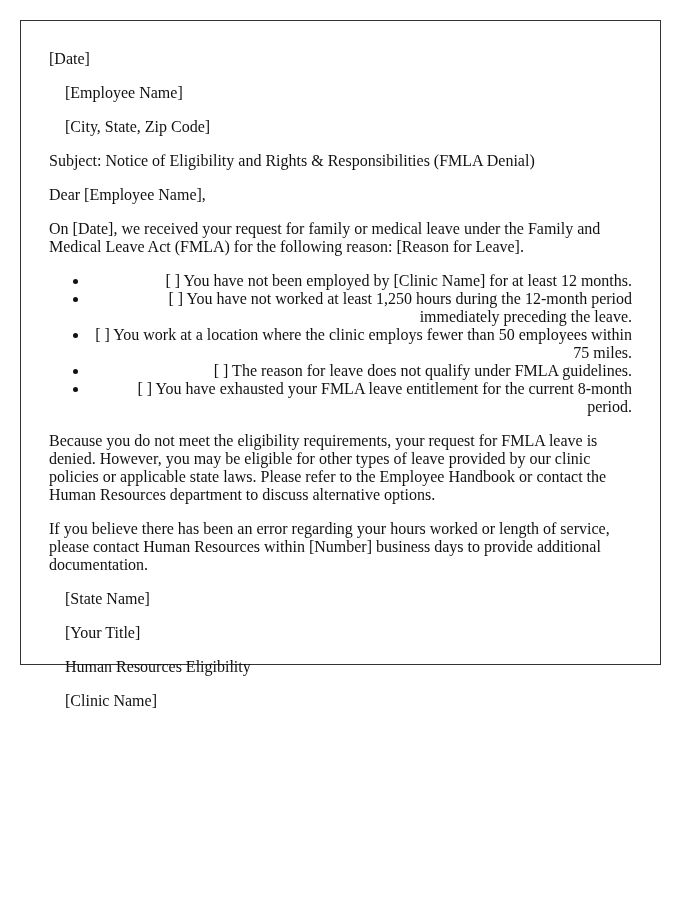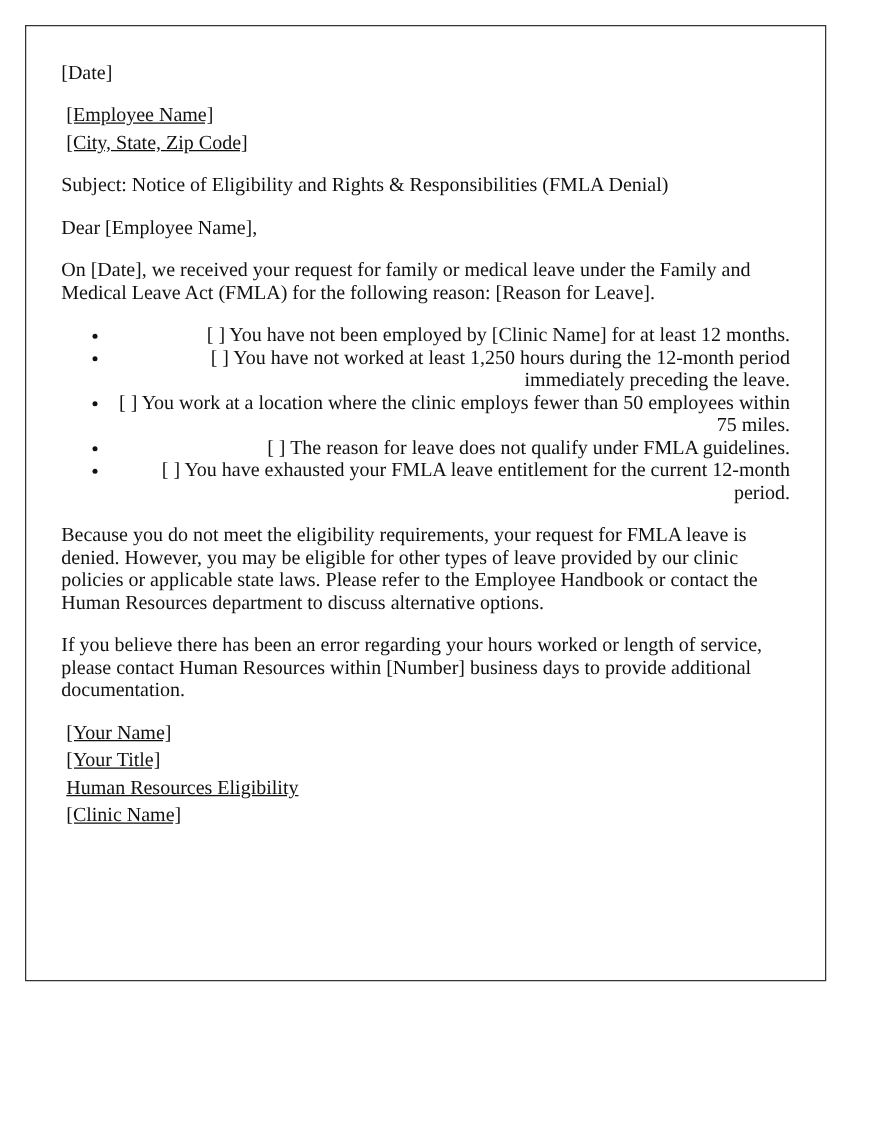--- a/index.html
+++ b/index.html
@@ -1,31 +1,31 @@
 <!DOCTYPE html>
 <html><head>
 <meta charset="utf-8">
 <style>
   html, body { margin: 0; padding: 0; background: #ffffff; }
   body { width: 700px; height: 900px; position: relative; }
   .letter {
     position: absolute;
     left: 20px; top: 20px;
-    width: 641px; height: 765px;
+    width: 641px; height: 645px;
     box-sizing: border-box;
     border: 1px solid #333333;
     padding: 29px 28px 0 28px;
     font-family: "Liberation Serif", "DejaVu Serif", serif;
     font-size: 16px;
     line-height: 18px;
     color: #111111;
   }
   .letter p { margin: 0 0 16px 0; }
   .letter .block { margin: 0 0 16px 0; }
-  .letter .block div { margin: 4px; text-decoration: underline; }
+  .letter .block div { margin: 16px; }
   .letter ul { margin: 0 0 16px 0; padding-left: 40px; text-align: right; }
   .letter li { margin: 0; }
 </style>
 </head>
 <body>
 
 <div class="letter">
   <p>[Date]</p>
 
   <div class="block">
@@ -35,25 +35,25 @@
 
   <p>Subject: Notice of Eligibility and Rights &amp; Responsibilities (FMLA Denial)</p>
   <p>Dear [Employee Name],</p>
   <p>On [Date], we received your request for family or medical leave under the Family and Medical Leave Act (FMLA) for the following reason: [Reason for Leave].</p>
 
   <ul>
     <li>[ ] You have not been employed by [Clinic Name] for at least 12 months.</li>
     <li>[ ] You have not worked at least 1,250 hours during the 12-month period immediately preceding the leave.</li>
     <li>[ ] You work at a location where the clinic employs fewer than 50 employees within 75 miles.</li>
     <li>[ ] The reason for leave does not qualify under FMLA guidelines.</li>
-    <li>[ ] You have exhausted your FMLA leave entitlement for the current 12-month period.</li>
+    <li>[ ] You have exhausted your FMLA leave entitlement for the current 8-month period.</li>
   </ul>
 
   <p>Because you do not meet the eligibility requirements, your request for FMLA leave is denied. However, you may be eligible for other types of leave provided by our clinic policies or applicable state laws. Please refer to the Employee Handbook or contact the Human Resources department to discuss alternative options.</p>
   <p>If you believe there has been an error regarding your hours worked or length of service, please contact Human Resources within [Number] business days to provide additional documentation.</p>
 
   <div class="block">
-    <div>[Your Name]</div>
+    <div>[State Name]</div>
     <div>[Your Title]</div>
     <div>Human Resources Eligibility</div>
     <div>[Clinic Name]</div>
   </div>
 </div>
 
 </body></html>

